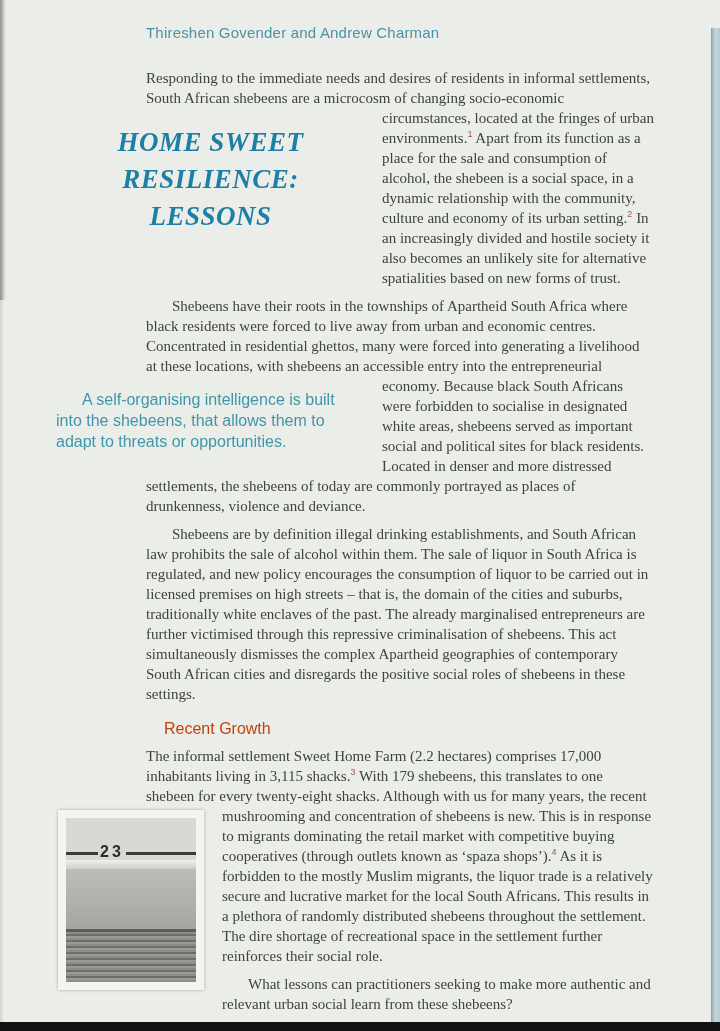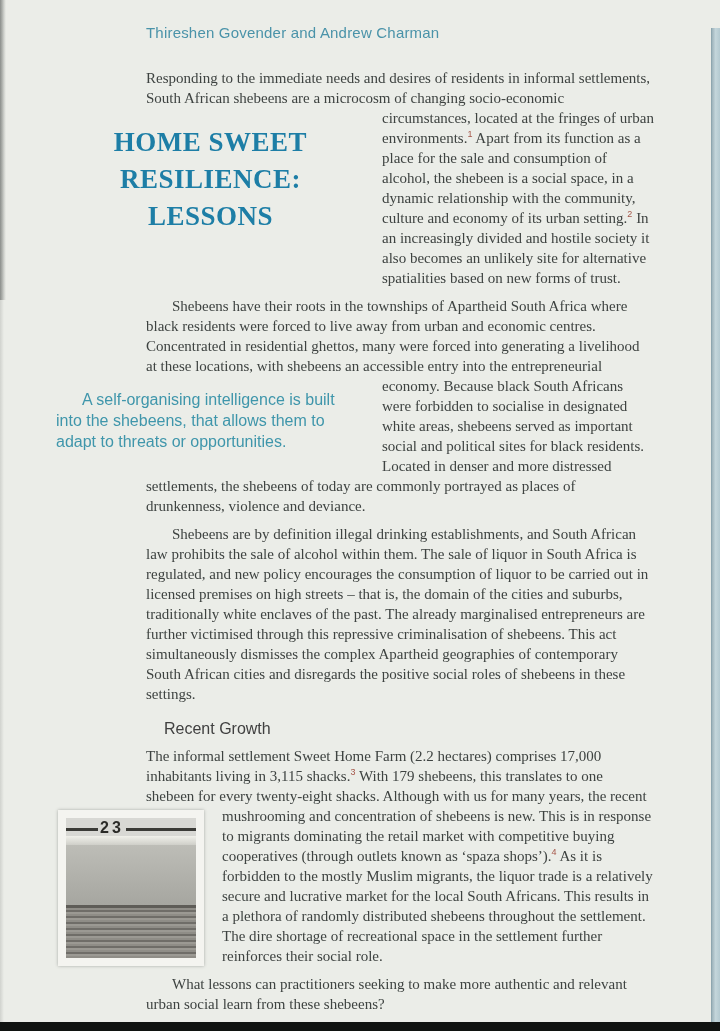--- a/index.html
+++ b/index.html
@@ -49,42 +49,42 @@
   }
   .title-float {
     display: block; float: left; box-sizing: border-box;
     width: 255px; height: 172px;
     margin: 6px 44px 8px -63px; padding-top: 10px;
     text-align: center;
     font-family: "Liberation Serif", serif;
     font-weight: bold; font-size: 27px; line-height: 37px;
     letter-spacing: 0.5px; color: #1d7ea6;
   }
-  .title-float span { display: block; }
+  .title-float span { display: block; font-style: italic; }
   .quote-float {
     display: block; float: left;
     width: 284px; margin: 13px 42px 20px -90px;
     font-family: "Liberation Sans", sans-serif;
     font-size: 16px; line-height: 21px; color: #3f96ab;
   }
   .heading {
     font-family: "Liberation Sans", sans-serif;
-    font-size: 16px; color: #404040;
+    font-size: 16px; color: #c2410c;
     margin: 16px 0 3px 26px; font-weight: normal;
   }
   
   .photo-float {
     display: block; float: left;
     width: 130px; padding: 8px;
     margin: 4px 18px 6px -88px;
     background: #f4f4f0;
     box-shadow: 0 0 3px rgba(40,45,42,0.35);
   }
   .ph-top {
-    height: 18px; background: #d8d8d4;
+    height: 42px; background: #d8d8d4;
     display: flex; align-items: flex-end;
   }
   .ph-line { height: 3px; background: #3b3b37; margin-bottom: 5px; }
   .ph-line.left  { flex: 0 0 32px; }
   .ph-line.right { flex: 1; }
   .ph-num {
     font-family: "Liberation Sans", sans-serif;
     font-weight: bold; font-size: 16px; letter-spacing: 3px;
     color: #2b2b28; line-height: 1; padding: 0 2px; margin-bottom: 0px;
   }

